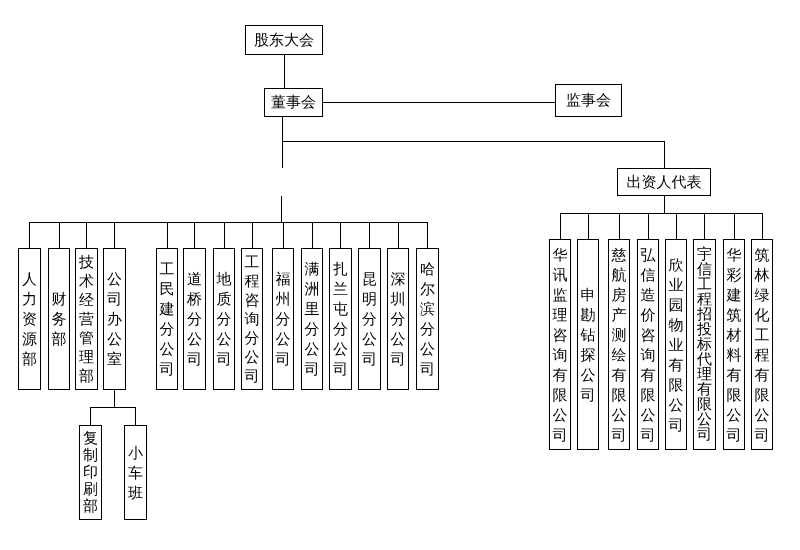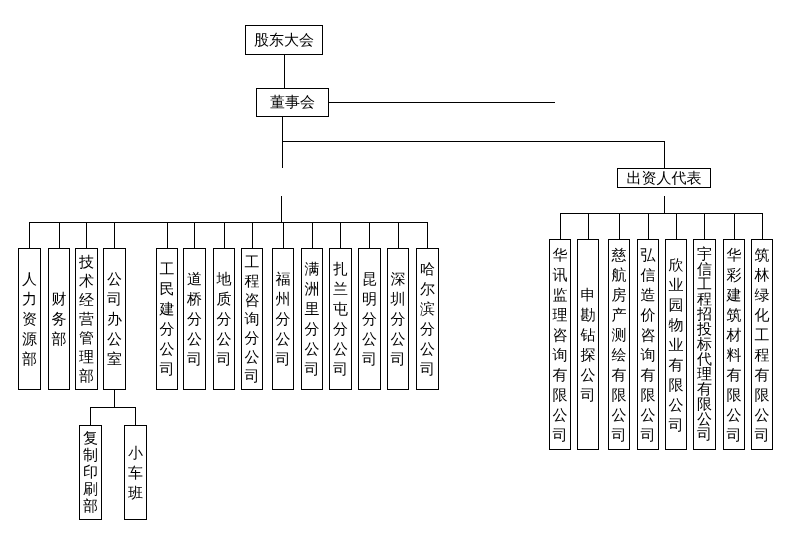--- a/index.html
+++ b/index.html
@@ -57,22 +57,23 @@
     <div class="line" style="left: 560px; top: 213px; width: 202px; height: 1px; background: rgb(0, 0, 0);"></div>
     <div class="line" style="left: 560px; top: 213px; width: 1px; height: 26px; background: rgb(0, 0, 0);"></div>
     <div class="line" style="left: 588px; top: 213px; width: 1px; height: 26px; background: rgb(0, 0, 0);"></div>
     <div class="line" style="left: 619px; top: 213px; width: 1px; height: 26px; background: rgb(0, 0, 0);"></div>
     <div class="line" style="left: 648px; top: 213px; width: 1px; height: 26px; background: rgb(0, 0, 0);"></div>
     <div class="line" style="left: 676px; top: 213px; width: 1px; height: 26px; background: rgb(0, 0, 0);"></div>
     <div class="line" style="left: 704px; top: 213px; width: 1px; height: 26px; background: rgb(0, 0, 0);"></div>
     <div class="line" style="left: 734px; top: 213px; width: 1px; height: 26px; background: rgb(0, 0, 0);"></div>
     <div class="line" style="left: 762px; top: 213px; width: 1px; height: 26px; background: rgb(0, 0, 0);"></div>
     <div class="node h" style="left: 245px; top: 25px; width: 78px; height: 30px;">股东大会</div>
-    <div class="node h" style="left: 256px; top: 88px; width: 73px; height: 29px;">董事会</div>
-    <div class="node h" style="left: 617px; top: 168px; width: 94px; height: 20px;">出资人代表</div>
+    <div class="node h" style="left: 264px; top: 88px; width: 59px; height: 29px;">董事会</div>
+    <div class="node h" style="left: 555px; top: 84px; width: 67px; height: 33px;">监事会</div>
+    <div class="node h" style="left: 617px; top: 168px; width: 94px; height: 28px;">出资人代表</div>
     <div class="node v" style="left: 18px; top: 248px; width: 23px; height: 142px; line-height: 20px;">人
 力
 资
 源
 部</div>
     <div class="node v" style="left: 48px; top: 248px; width: 22px; height: 142px; line-height: 20px;">财
 务
 部</div>
     <div class="node v" style="left: 75px; top: 248px; width: 23px; height: 142px; line-height: 19px;">技
 术

